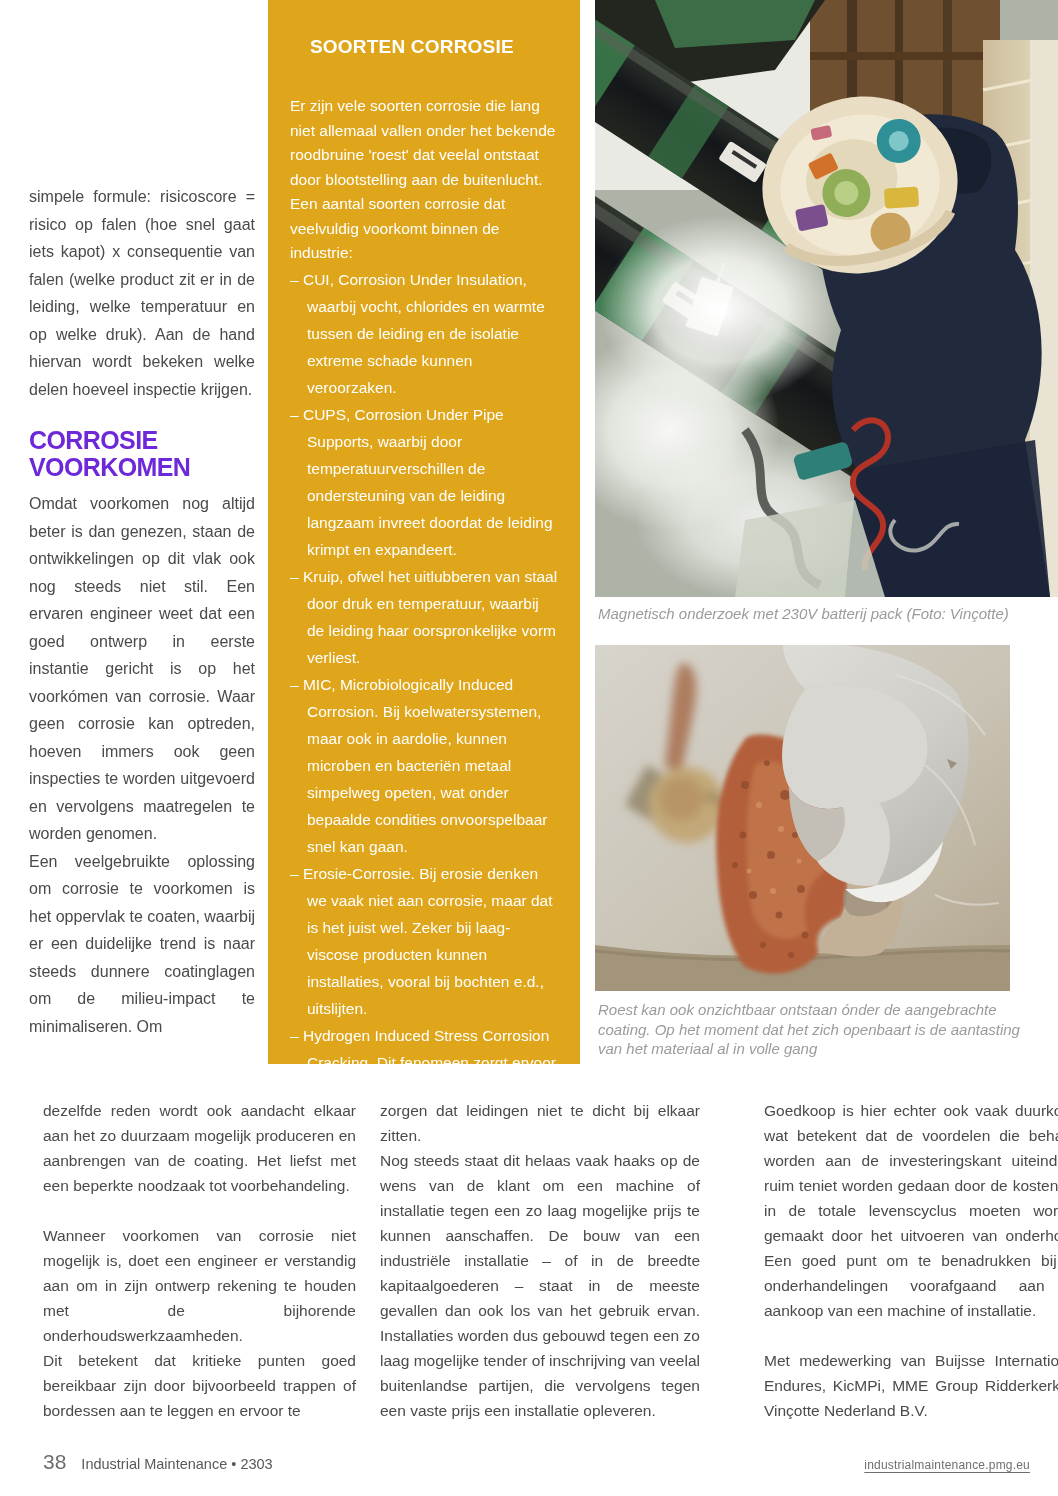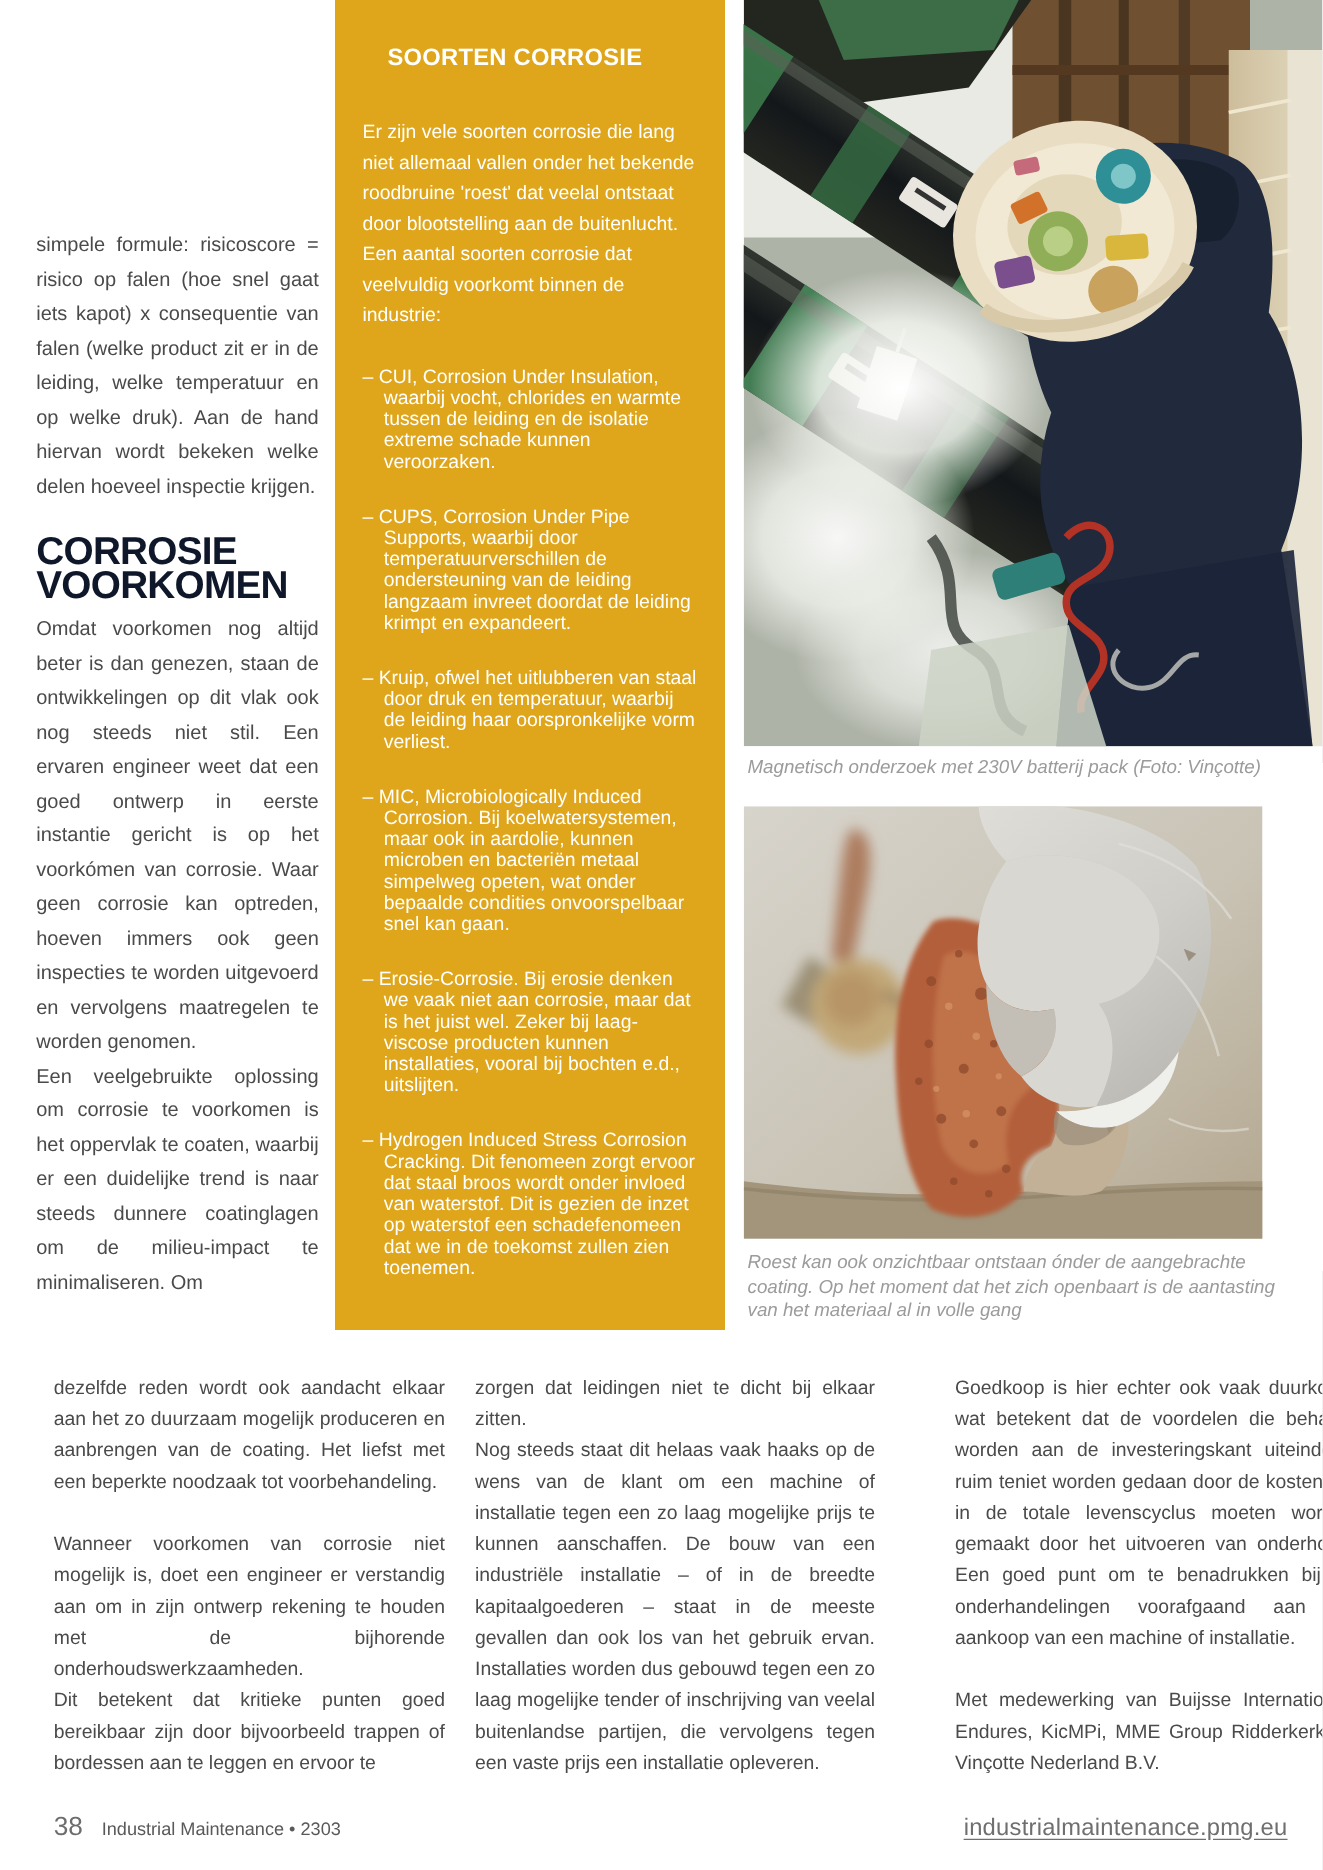--- a/index.html
+++ b/index.html
@@ -8,37 +8,37 @@
     position:relative; width:1058px; height:1496px; margin:0 auto;
     background:#ffffff; overflow:hidden;
     font-family:"Liberation Sans","DejaVu Sans",sans-serif;
     color:#474747;
   }
   
   .col-narrow { position:absolute; left:29px; top:183px; width:226px; }
   .col-narrow p { font-size:16px; line-height:27.5px; text-align:justify; color:#4a4a4a; }
   .section-heading {
     margin-top:24px; margin-bottom:9px;
-    font-size:31px; line-height:27px; font-weight:bold; color:#0f172a;
+    font-size:25px; line-height:27px; font-weight:bold; color:#6d28d9;
     letter-spacing:-0.6px;
   }
   .col-narrow p + p.flow { margin-top:0; }
   
   .yellow-box {
     position:absolute; left:268px; top:0; width:312px; height:1064px;
     padding:36px 20px 0 22px; color:#ffffff;
   }
   .yellow-box h3 {
     font-size:19px; font-weight:bold; letter-spacing:0.2px; margin-bottom:36px;margin-left:20px;
   }
   .yellow-box p { font-size:15.5px; line-height:24.5px; margin-bottom:0; }
   .yellow-box ul { list-style:none; margin:0; padding:0; }
   .yellow-box li {
-    font-size:15.5px; line-height:17px;
-    padding-left:17px; text-indent:-17px;margin-top:27px;
+    font-size:15.5px; line-height:27px;
+    padding-left:17px; text-indent:-17px;
   }
   .yellow-box li::before { content:"\2013\00a0"; }
   
   .photo1 { position:absolute; left:595px; top:0; width:463px; height:597px; }
   .photo2 { position:absolute; left:595px; top:645px; width:415px; height:346px; }
   .photo1 svg, .photo2 svg { display:block; width:100%; height:100%; }
   .caption { position:absolute; font-style:italic; color:#9b9b9b; }
   .caption-1 { left:598px; top:604px; width:450px; font-size:15px; line-height:19px; }
   .caption-2 { left:598px; top:1000px; width:442px; font-size:15px; line-height:19.5px; }
   
@@ -50,21 +50,21 @@
   .gap-before { margin-top:25px; }
   .credit { }
   
   .footer {
     position:absolute; left:43px; right:28px; top:1450px;
     display:flex; justify-content:space-between; align-items:baseline;gap:38px;
   }
   .footer .page-number { font-size:21px; color:#6d6d6d; }
   .footer .magazine-ref { font-size:14.5px; color:#595959; margin-left:15px; }
   .footer .website {
-    font-size:19px; color:#6f6f6f; text-decoration:underline;
+    font-size:12px; color:#6f6f6f; text-decoration:underline;
     text-underline-offset:3px; letter-spacing:0.2px;
   }
 </style>
 </head>
 <body>
 
 <div class="page">
 
   <div class="col-narrow">
     <p>simpele formule: risicoscore = risico op falen (hoe snel gaat iets kapot) x consequentie van falen (welke product zit er in de leiding, welke temperatuur en op welke druk). Aan de hand hiervan wordt bekeken welke delen hoeveel inspectie krijgen.</p>

